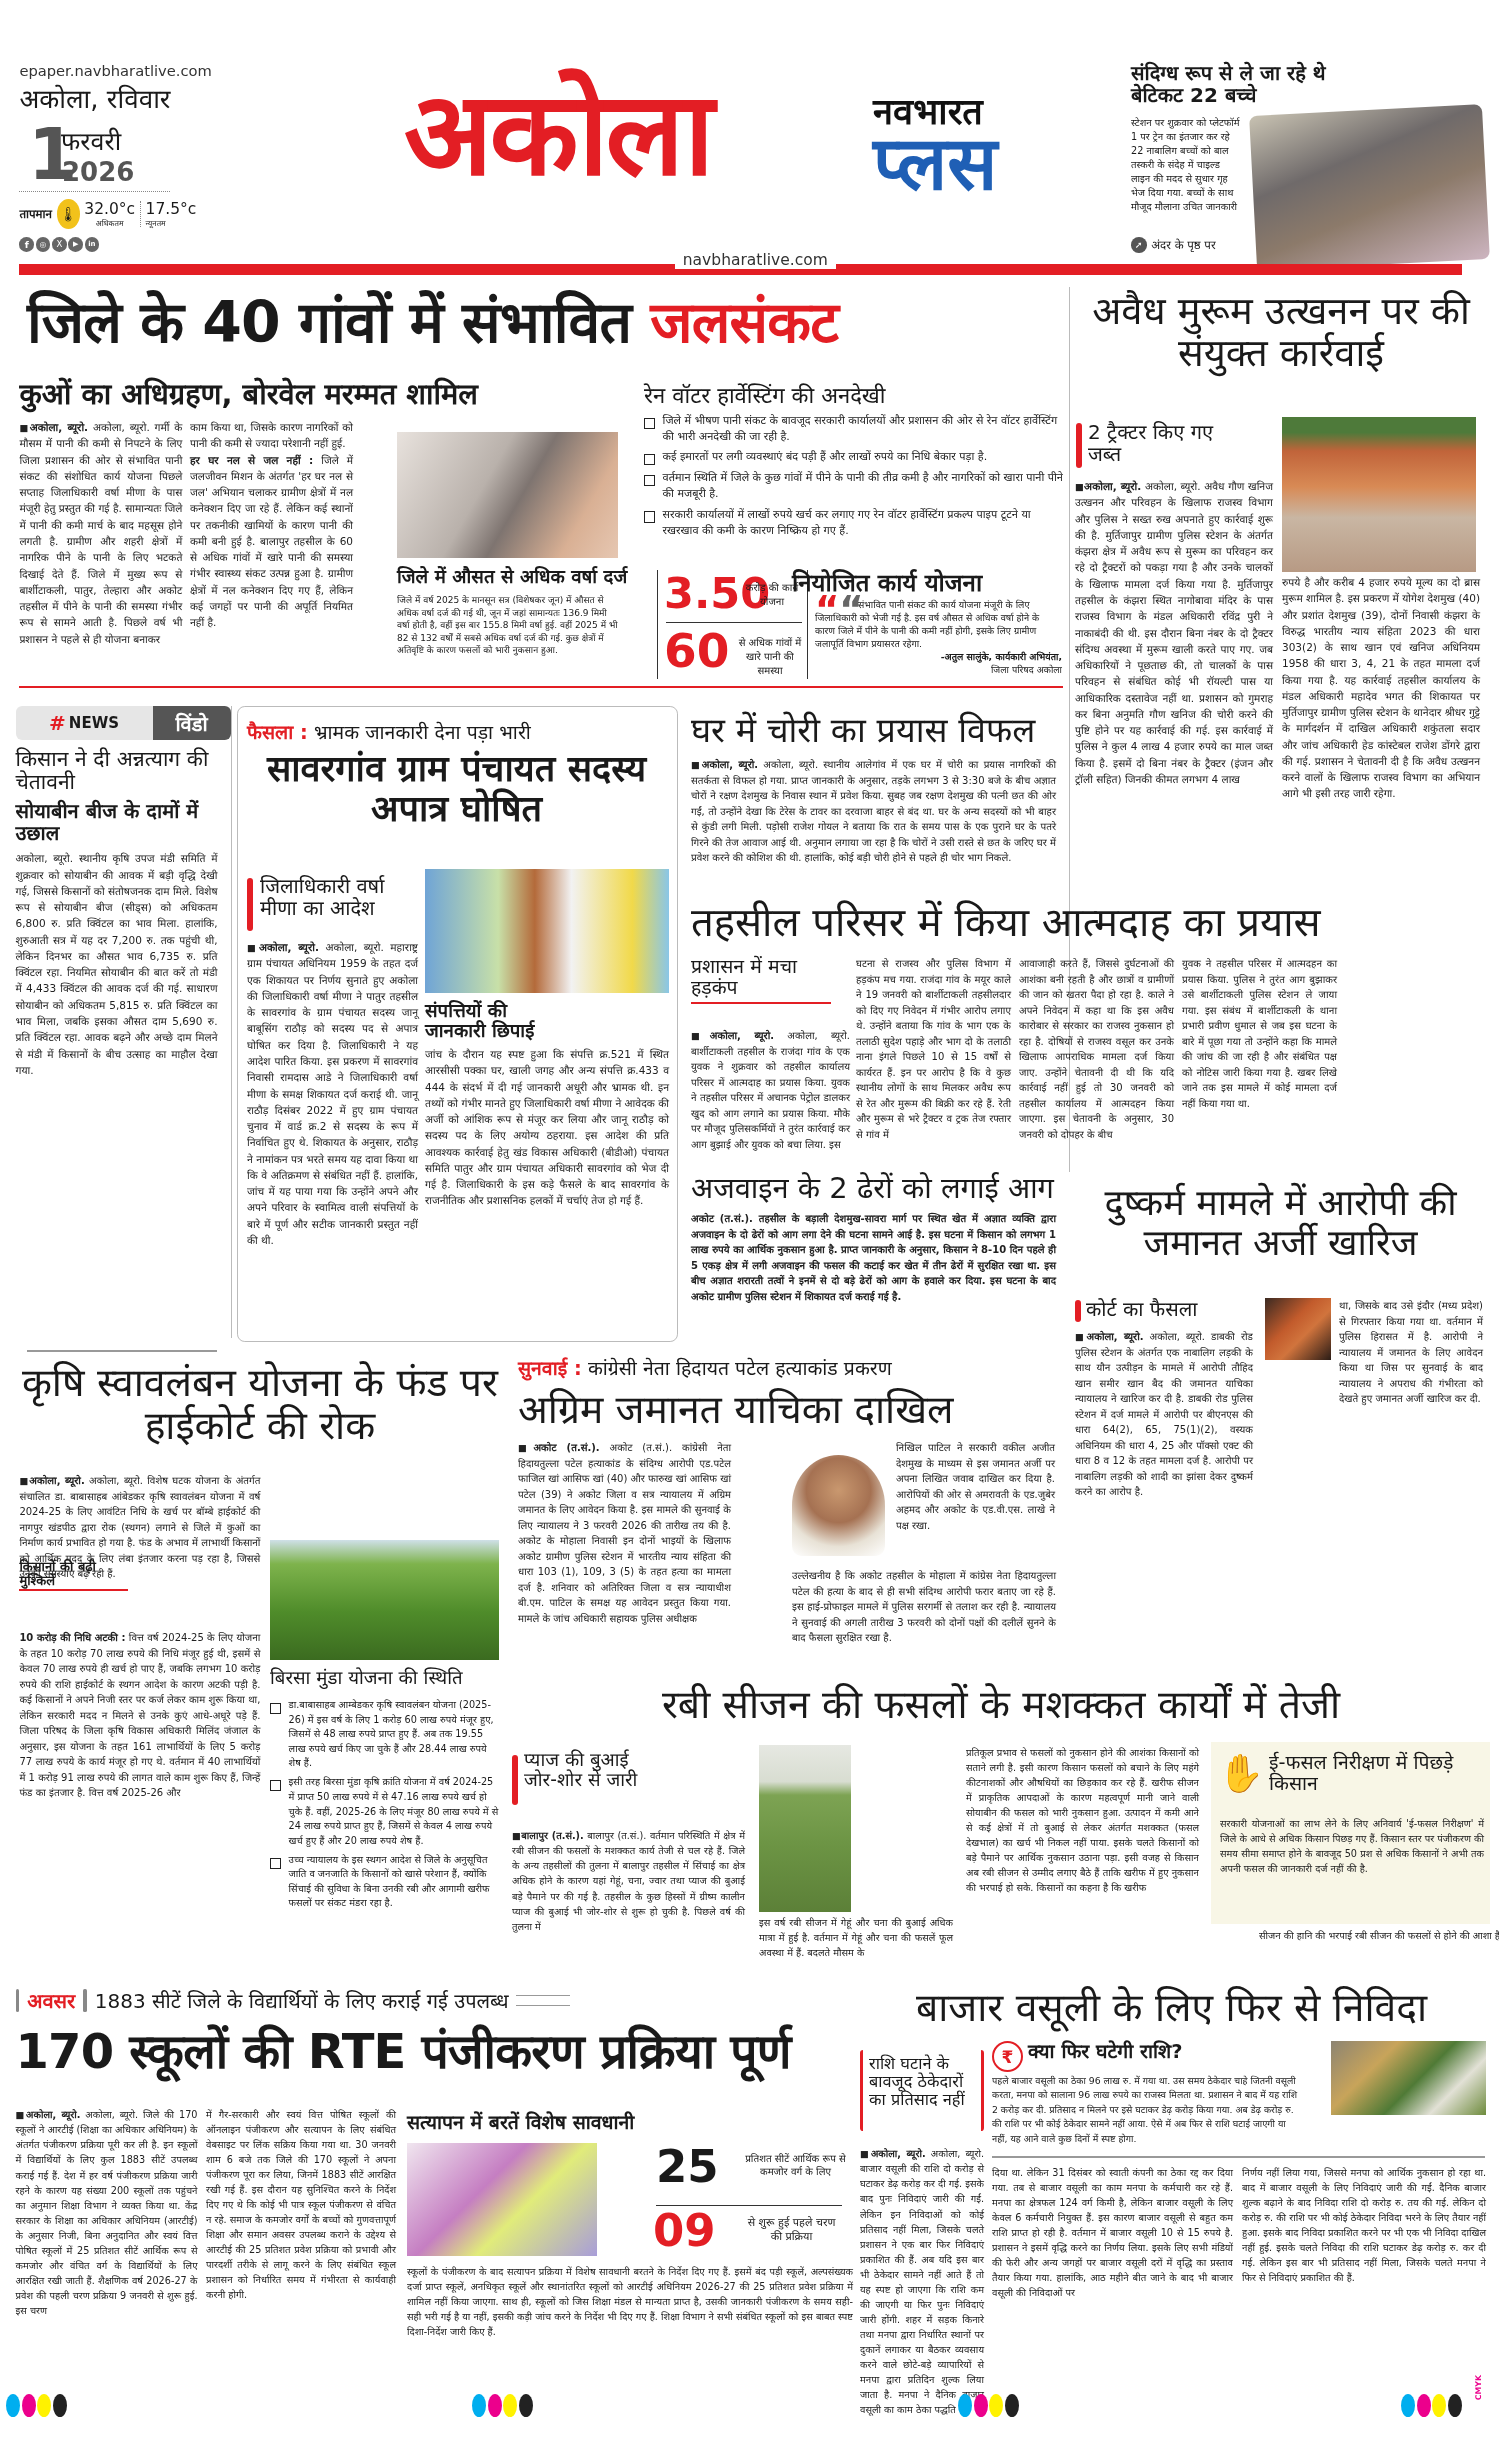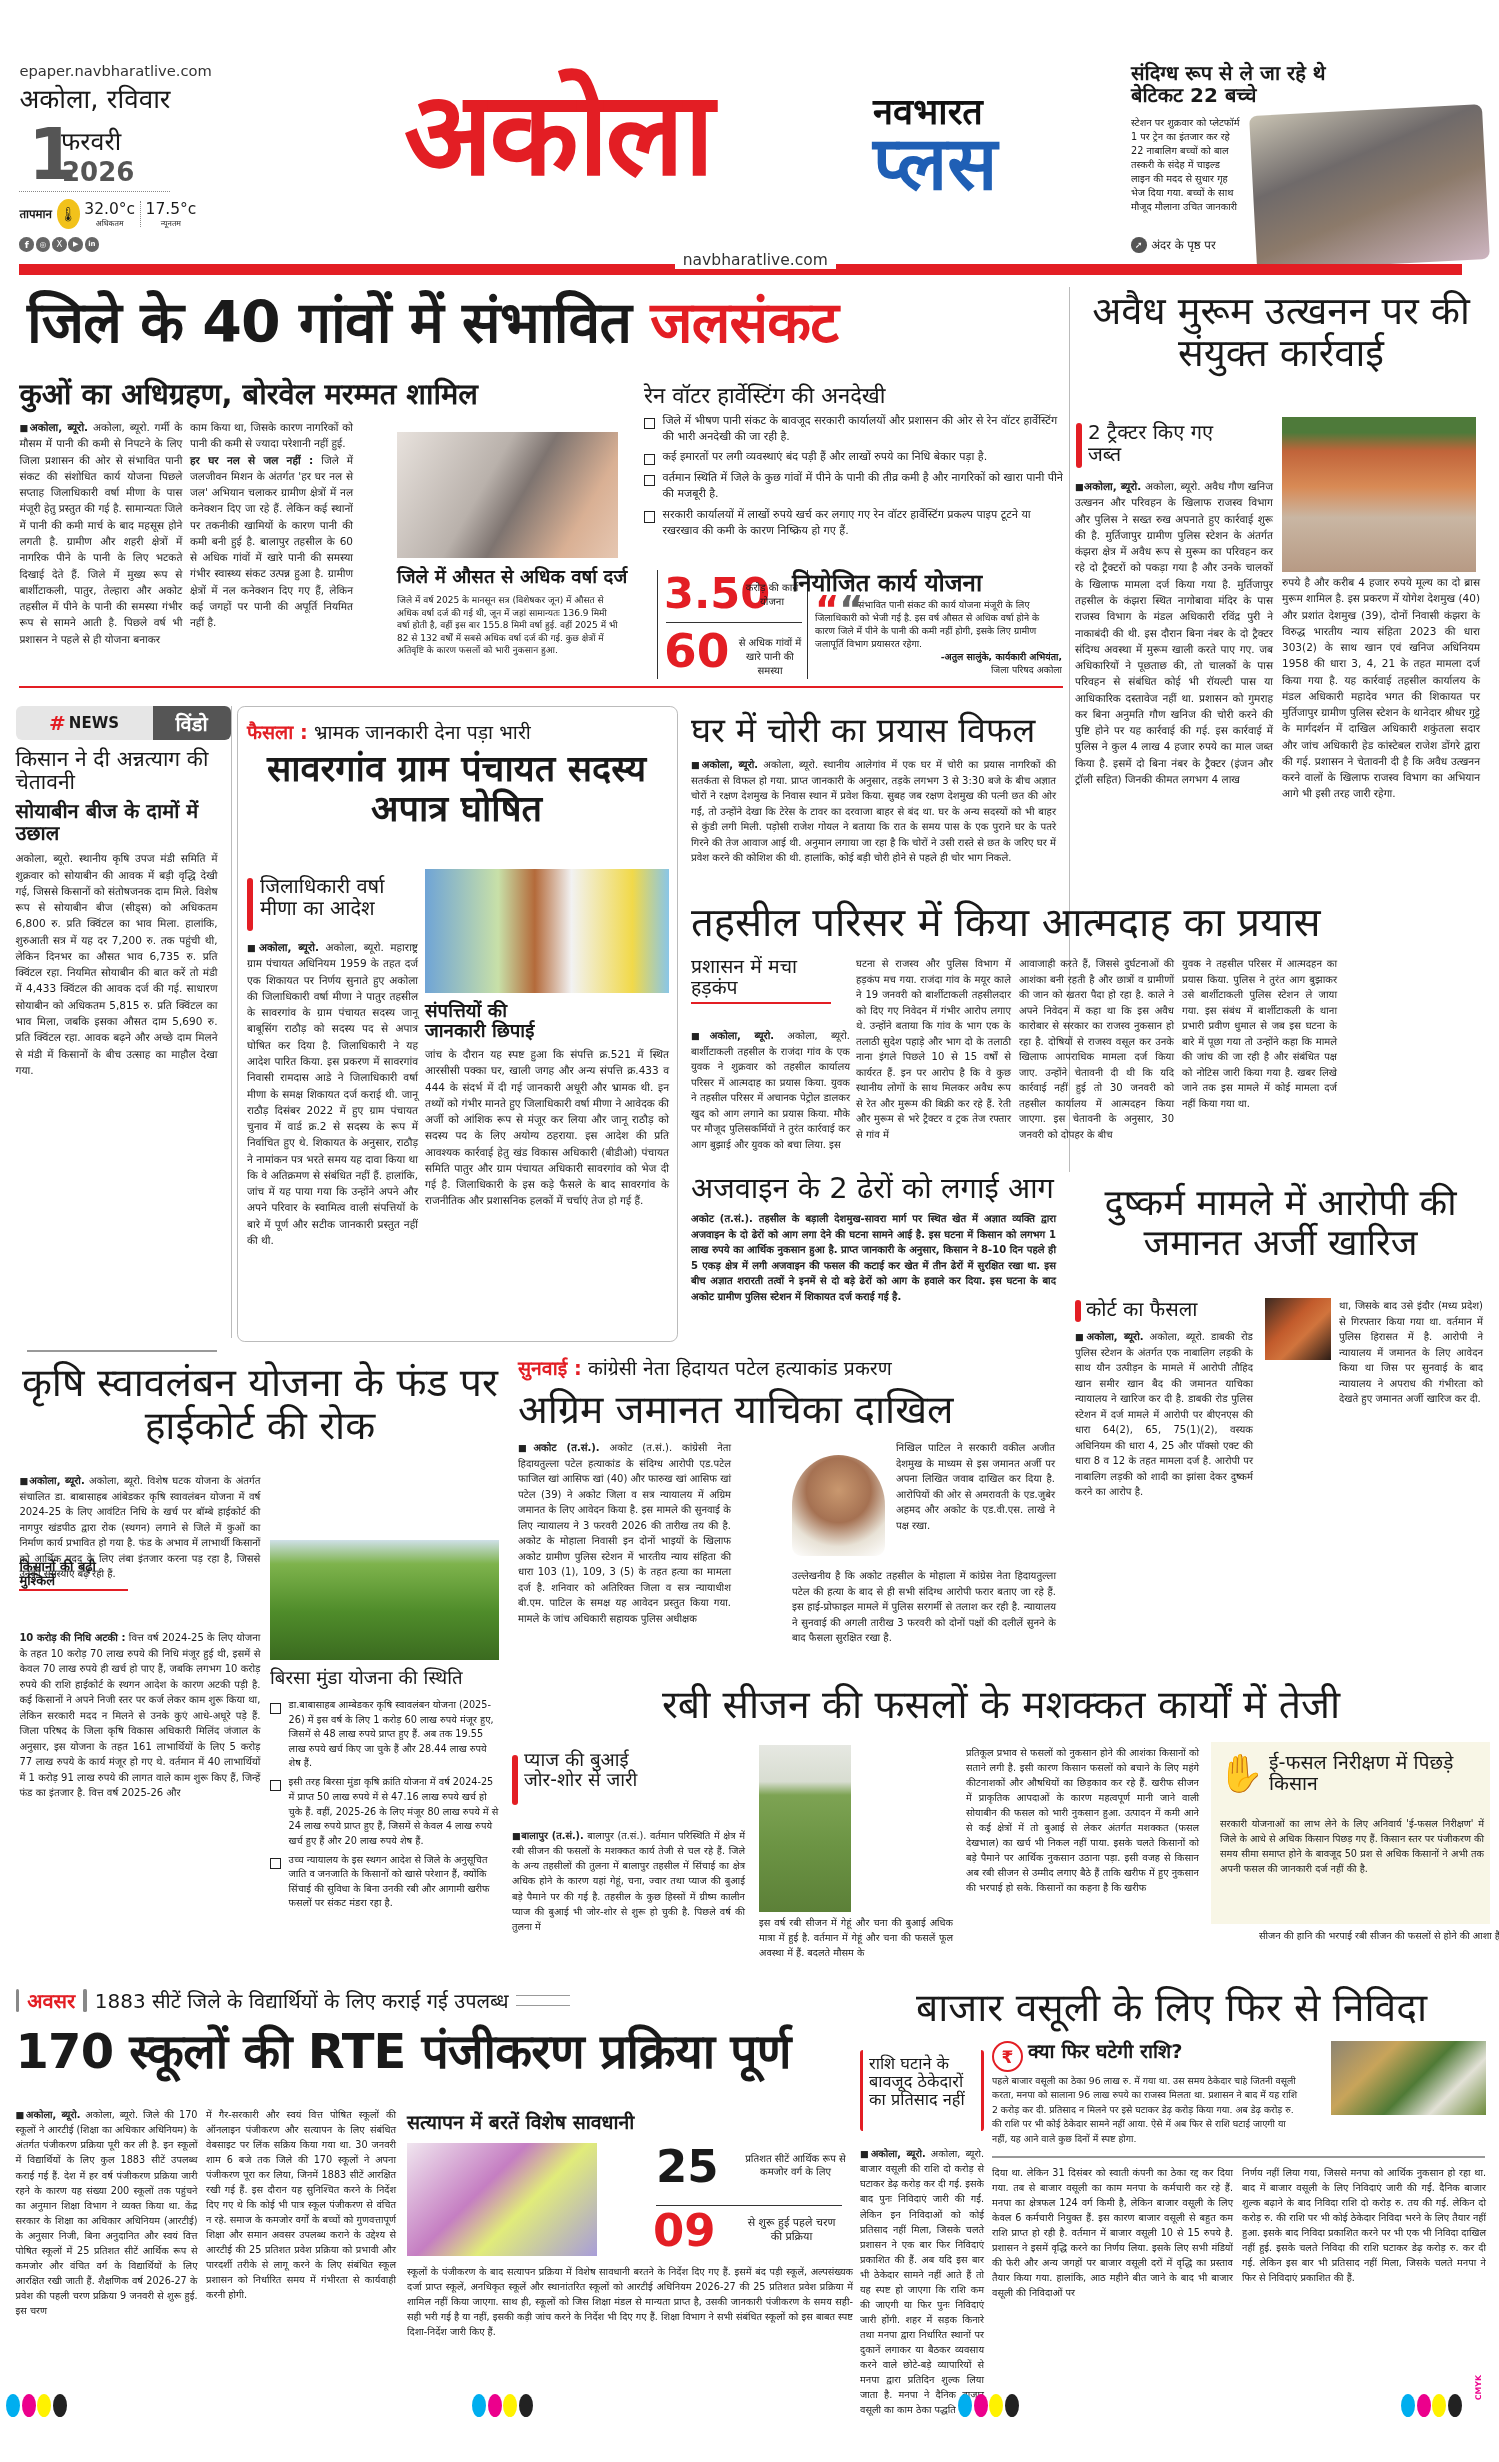--- a/index.html
+++ b/index.html
@@ -32,21 +32,21 @@
   <div class="abs hd" style="left:62px;top:158px;font-size:26px;color:#555;">2026</div>
   <div class="abs" style="left:19.4px;top:191px;width:151px;border-top:1.6px dotted #888;"></div>
   <div class="abs" style="left:19.4px;top:199px;display:flex;align-items:center;gap:4.7px;">
     <span style="font-size:11.6px;font-weight:bold;">तापमान</span>
     <span style="width:23px;height:29.5px;border-radius:50%;background:#f2c21b;display:inline-flex;align-items:center;justify-content:center;font-size:14px;">🌡</span>
     <span style="display:flex;flex-direction:column;align-items:center;">
       <span style="font-size:15.5px;">32.0°c</span>
       <span style="font-size:7.8px;">अधिकतम</span>
     </span>
     <span style="border-left:0.8px dotted #888;height:26px;"></span>
-    <span style="display:flex;flex-direction:column;align-items:center;">
+    <span style="display:flex;flex-direction:column;">
       <span style="font-size:15.5px;">17.5°c</span>
       <span style="font-size:7.8px;">न्यूनतम</span>
     </span>
   </div>
   <div class="abs" style="left:19.4px;top:237px;display:flex;gap:1.6px;">
     <span style="width:14.7px;height:14.7px;border-radius:50%;background:#666;color:#fff;font-size:9.3px;display:flex;align-items:center;justify-content:center;font-weight:bold;">f</span>
     <span style="width:14.7px;height:14.7px;border-radius:50%;background:#666;color:#fff;font-size:7.8px;display:flex;align-items:center;justify-content:center;">◎</span>
     <span style="width:14.7px;height:14.7px;border-radius:50%;background:#666;color:#fff;font-size:8.5px;display:flex;align-items:center;justify-content:center;">X</span>
     <span style="width:14.7px;height:14.7px;border-radius:50%;background:#666;color:#fff;font-size:7px;display:flex;align-items:center;justify-content:center;">▶</span>
     <span style="width:14.7px;height:14.7px;border-radius:50%;background:#666;color:#fff;font-size:7px;display:flex;align-items:center;justify-content:center;font-weight:bold;">in</span>

